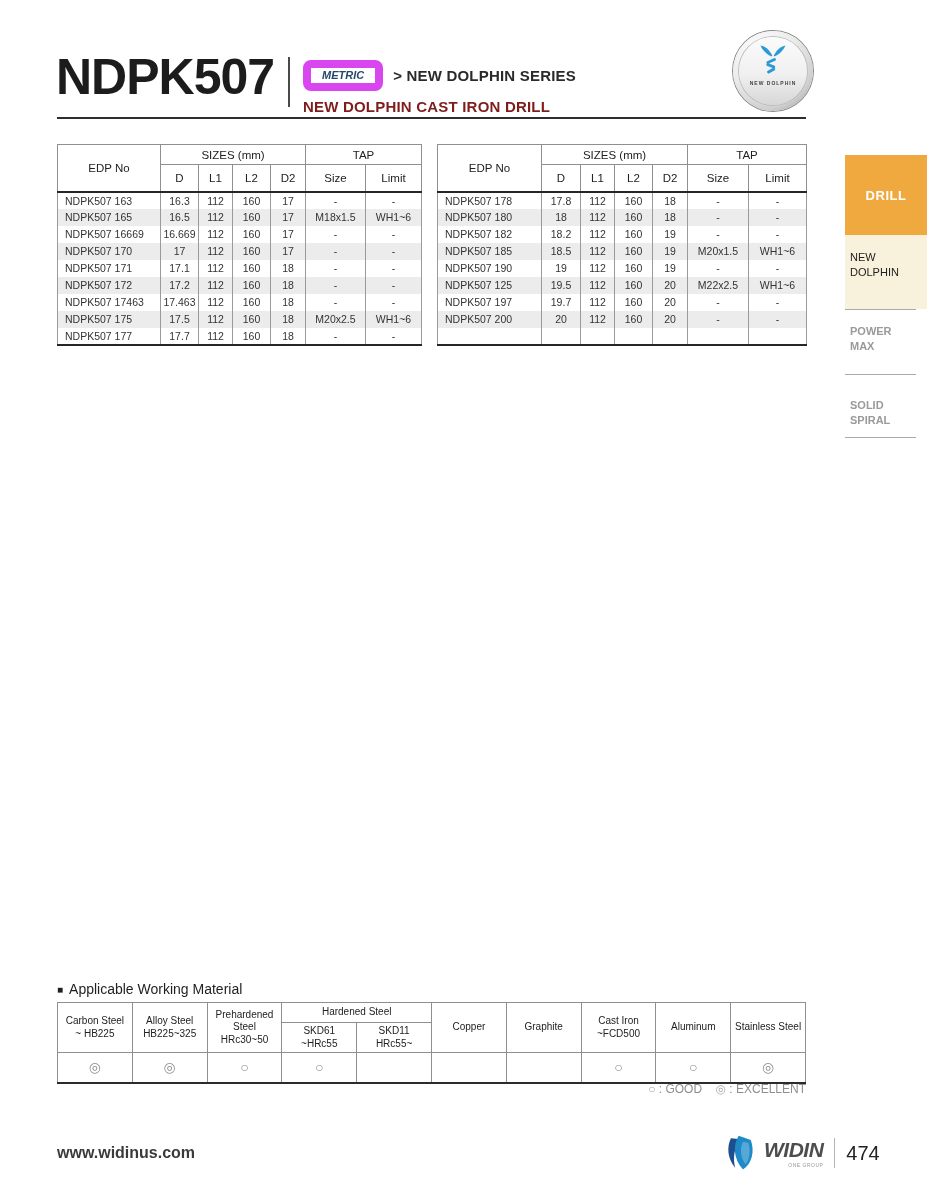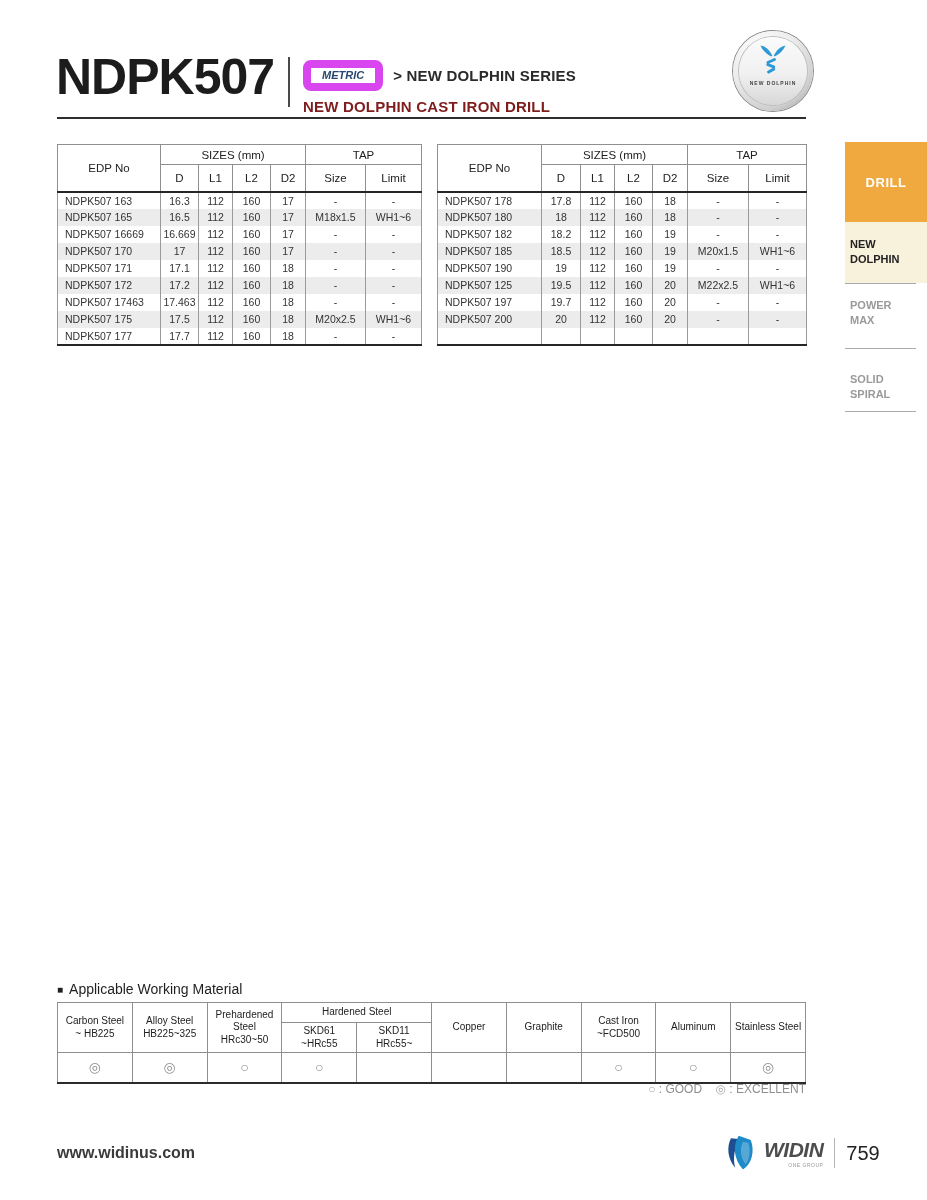--- a/index.html
+++ b/index.html
@@ -35,25 +35,25 @@
                   border:1px solid #8f8f8f; }
   table.size tr.grp-row th { height:20px; }
   table.size tr.sub-row th { height:27px; border-bottom:2px solid #262626; }
   table.size th.edp-h { border-bottom:2px solid #262626; }
   table.size td { height:17px; font-size:10.5px; color:#333; text-align:center;
                   border-left:1px solid #9a9a9a; border-right:1px solid #9a9a9a; }
   table.size td.edp { text-align:left; padding-left:7px; }
   table.size tbody tr:nth-child(even) { background:#ececec; }
 
   
-  .sidebar { position:absolute; right:0; top:142px; width:82px; }
+  .sidebar { position:absolute; right:0; top:155px; width:82px; }
   .sb-tab { white-space:pre-line; }
   .sb-drill { height:80px; background:#F0A93E; color:#fff; font-weight:bold; font-size:13px;
               letter-spacing:0.5px; display:flex; align-items:center; justify-content:center; }
-  .sb-nd { height:61px; background:#F8F1DB; color:#222; font-weight:bold; font-size:11px;
+  .sb-nd { height:74px; background:#F8F1DB; color:#222; font-weight:normal; font-size:11px;
            padding:15px 6px 0 5px; line-height:1.35; }
   .sb-ghost { color:#9a9a9a; font-weight:bold; font-size:11px; line-height:1.35; padding:14px 0 0 5px; height:64px; }
   .sb-ghost.second { padding-top:23px; height:62px; }
   .sb-rule { height:0; border-top:1px solid #aaa; margin-right:11px; }
 
   
   .mat-title { position:absolute; left:57px; top:981px; font-size:14px; color:#1f1f1f; display:flex; align-items:center; }
   .mat-bullet { font-size:10px; margin-right:6px; color:#1f1f1f; }
   table.mat { position:absolute; left:57px; top:1002px; width:749px; border-collapse:collapse; table-layout:fixed;
               border:1px solid #555; border-bottom:2px solid #2b2b2b; background:#fff; }
@@ -397,16 +397,16 @@
     <svg width="38" height="40" viewBox="0 0 44 46">
       <path d="M8 6 C3 16 4 30 13 40 C10 29 12 16 19 7 Z" fill="#1d4e8f"></path>
       <path d="M17 3 C10 14 11 30 22 42 C32 36 36 21 31 8 Z" fill="#1e8bc8"></path>
       <path d="M22 10 C18 18 19 29 25 36 C30 30 31 19 28 11 Z" fill="#fff" opacity="0.25"></path>
     </svg>
     <div class="brand-text">
       <div class="brand-name">WIDIN</div>
       <div class="brand-sub">ONE GROUP</div>
     </div>
     <div class="brand-div"></div>
-    <div class="page-num">759</div>
+    <div class="page-num">474</div>
   </div>
 
 </div>
 
 </body></html>

